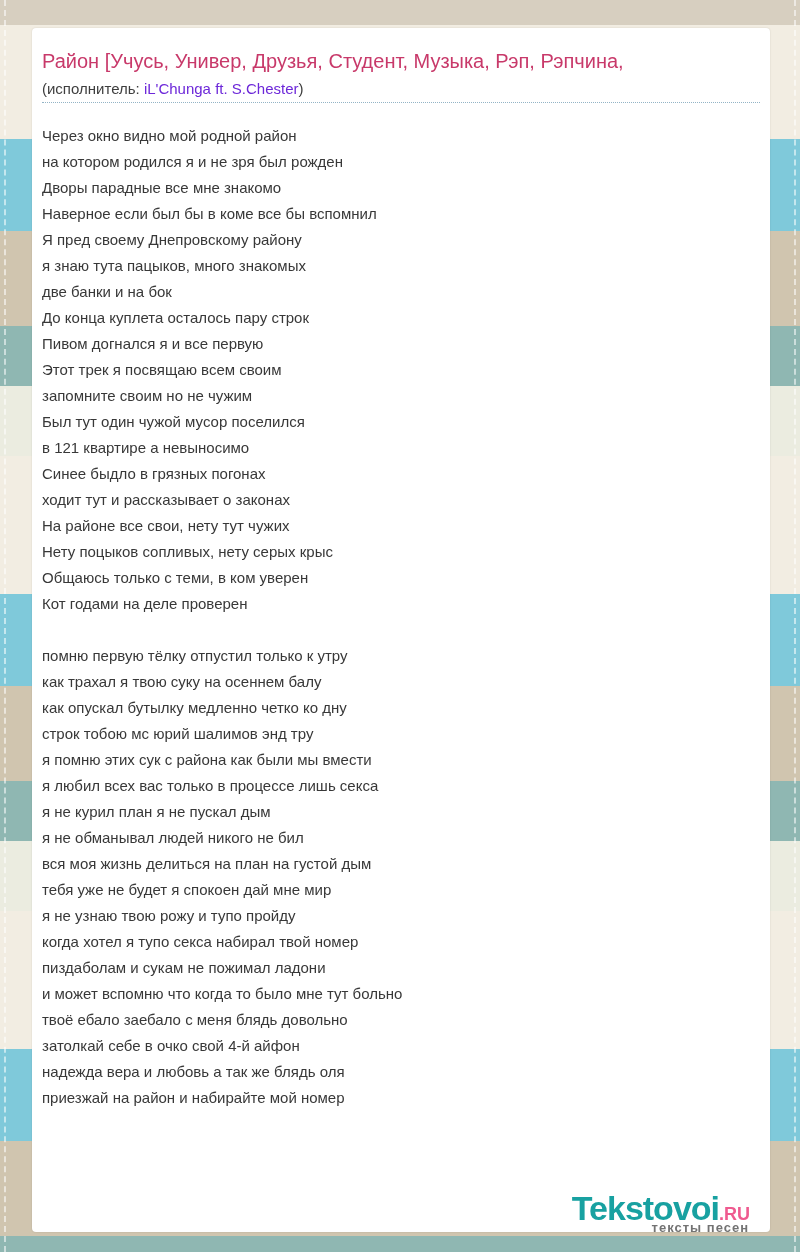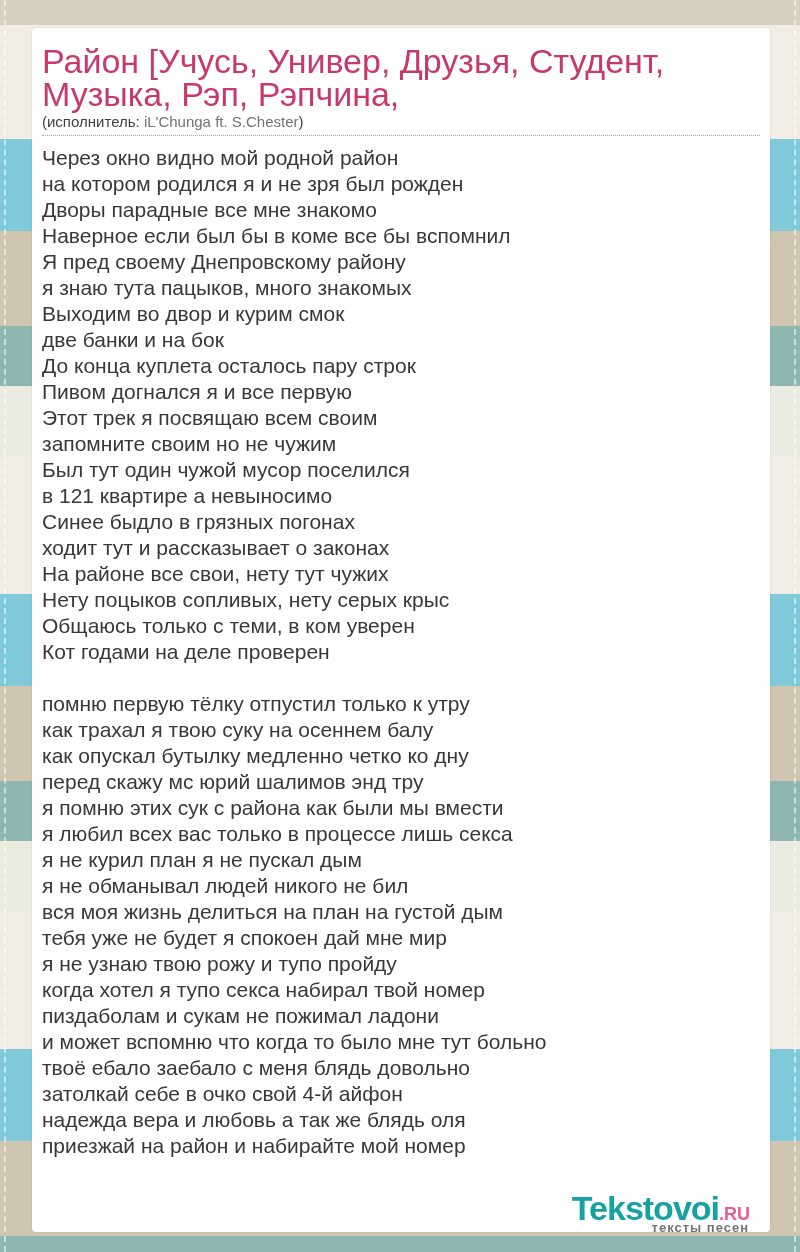--- a/index.html
+++ b/index.html
@@ -41,45 +41,45 @@
     background: #ffffff;
     border-radius: 4px;
     padding: 17px 10px 0 10px;
     z-index: 2;
     box-shadow: 0 0 2px rgba(0,0,0,0.12);
   }
 
   .page-title {
     margin: 0;
     max-width: 700px;
-    font-size: 34px;
+    font-size: 20px;
     line-height: 33px;
     font-weight: 400;
     color: #c8396a;
   }
   .artist-line {
     margin-top: 2px;
     font-size: 15px;
     line-height: 18px;
     color: #3e3e3e;
   }
   .artist-link {
-    color: #737373;
+    color: #6d28d9;
     text-decoration: none;
     cursor: pointer;
   }
   .separator {
     border-bottom: 1px dotted #93b4c6;
     margin-top: 4px;
     height: 0;
   }
 
   .lyrics {
-    margin-top: 9px;
-    font-size: 21px;
+    margin-top: 20px;
+    font-size: 15px;
     line-height: 26px;
     color: #383838;
   }
   .lyric-line { white-space: nowrap; }
   .verse-gap { height: 26px; }
 
   .logo {
     position: absolute;
     right: 20px;
     bottom: -2px;
@@ -127,41 +127,40 @@
   <div class="separator"></div>
 
   <div class="lyrics">
     <div class="verse">
         <div class="lyric-line">Через окно видно мой родной район</div>
         <div class="lyric-line">на котором родился я и не зря был рожден</div>
         <div class="lyric-line">Дворы парадные все мне знакомо</div>
         <div class="lyric-line">Наверное если был бы в коме все бы вспомнил</div>
         <div class="lyric-line">Я пред своему Днепровскому району</div>
         <div class="lyric-line">я знаю тута пацыков, много знакомых</div>
-        <div class="lyric-line">Выходим во двор и курим смок</div>
         <div class="lyric-line">две банки и на бок</div>
         <div class="lyric-line">До конца куплета осталось пару строк</div>
         <div class="lyric-line">Пивом догнался я и все первую</div>
         <div class="lyric-line">Этот трек я посвящаю всем своим</div>
         <div class="lyric-line">запомните своим но не чужим</div>
         <div class="lyric-line">Был тут один чужой мусор поселился</div>
         <div class="lyric-line">в 121 квартире а невыносимо</div>
         <div class="lyric-line">Синее быдло в грязных погонах</div>
         <div class="lyric-line">ходит тут и рассказывает о законах</div>
         <div class="lyric-line">На районе все свои, нету тут чужих</div>
         <div class="lyric-line">Нету поцыков сопливых, нету серых крыс</div>
         <div class="lyric-line">Общаюсь только с теми, в ком уверен</div>
         <div class="lyric-line">Кот годами на деле проверен</div>
       </div>
     <div class="verse-gap"></div>
     <div class="verse">
         <div class="lyric-line">помню первую тёлку отпустил только к утру</div>
         <div class="lyric-line">как трахал я твою суку на осеннем балу</div>
         <div class="lyric-line">как опускал бутылку медленно четко ко дну</div>
-        <div class="lyric-line">перед скажу мс юрий шалимов энд тру</div>
+        <div class="lyric-line">строк тобою мс юрий шалимов энд тру</div>
         <div class="lyric-line">я помню этих сук с района как были мы вмести</div>
         <div class="lyric-line">я любил всех вас только в процессе лишь секса</div>
         <div class="lyric-line">я не курил план я не пускал дым</div>
         <div class="lyric-line">я не обманывал людей никого не бил</div>
         <div class="lyric-line">вся моя жизнь делиться на план на густой дым</div>
         <div class="lyric-line">тебя уже не будет я спокоен дай мне мир</div>
         <div class="lyric-line">я не узнаю твою рожу и тупо пройду</div>
         <div class="lyric-line">когда хотел я тупо секса набирал твой номер</div>
         <div class="lyric-line">пиздаболам и сукам не пожимал ладони</div>
         <div class="lyric-line">и может вспомню что когда то было мне тут больно</div>

